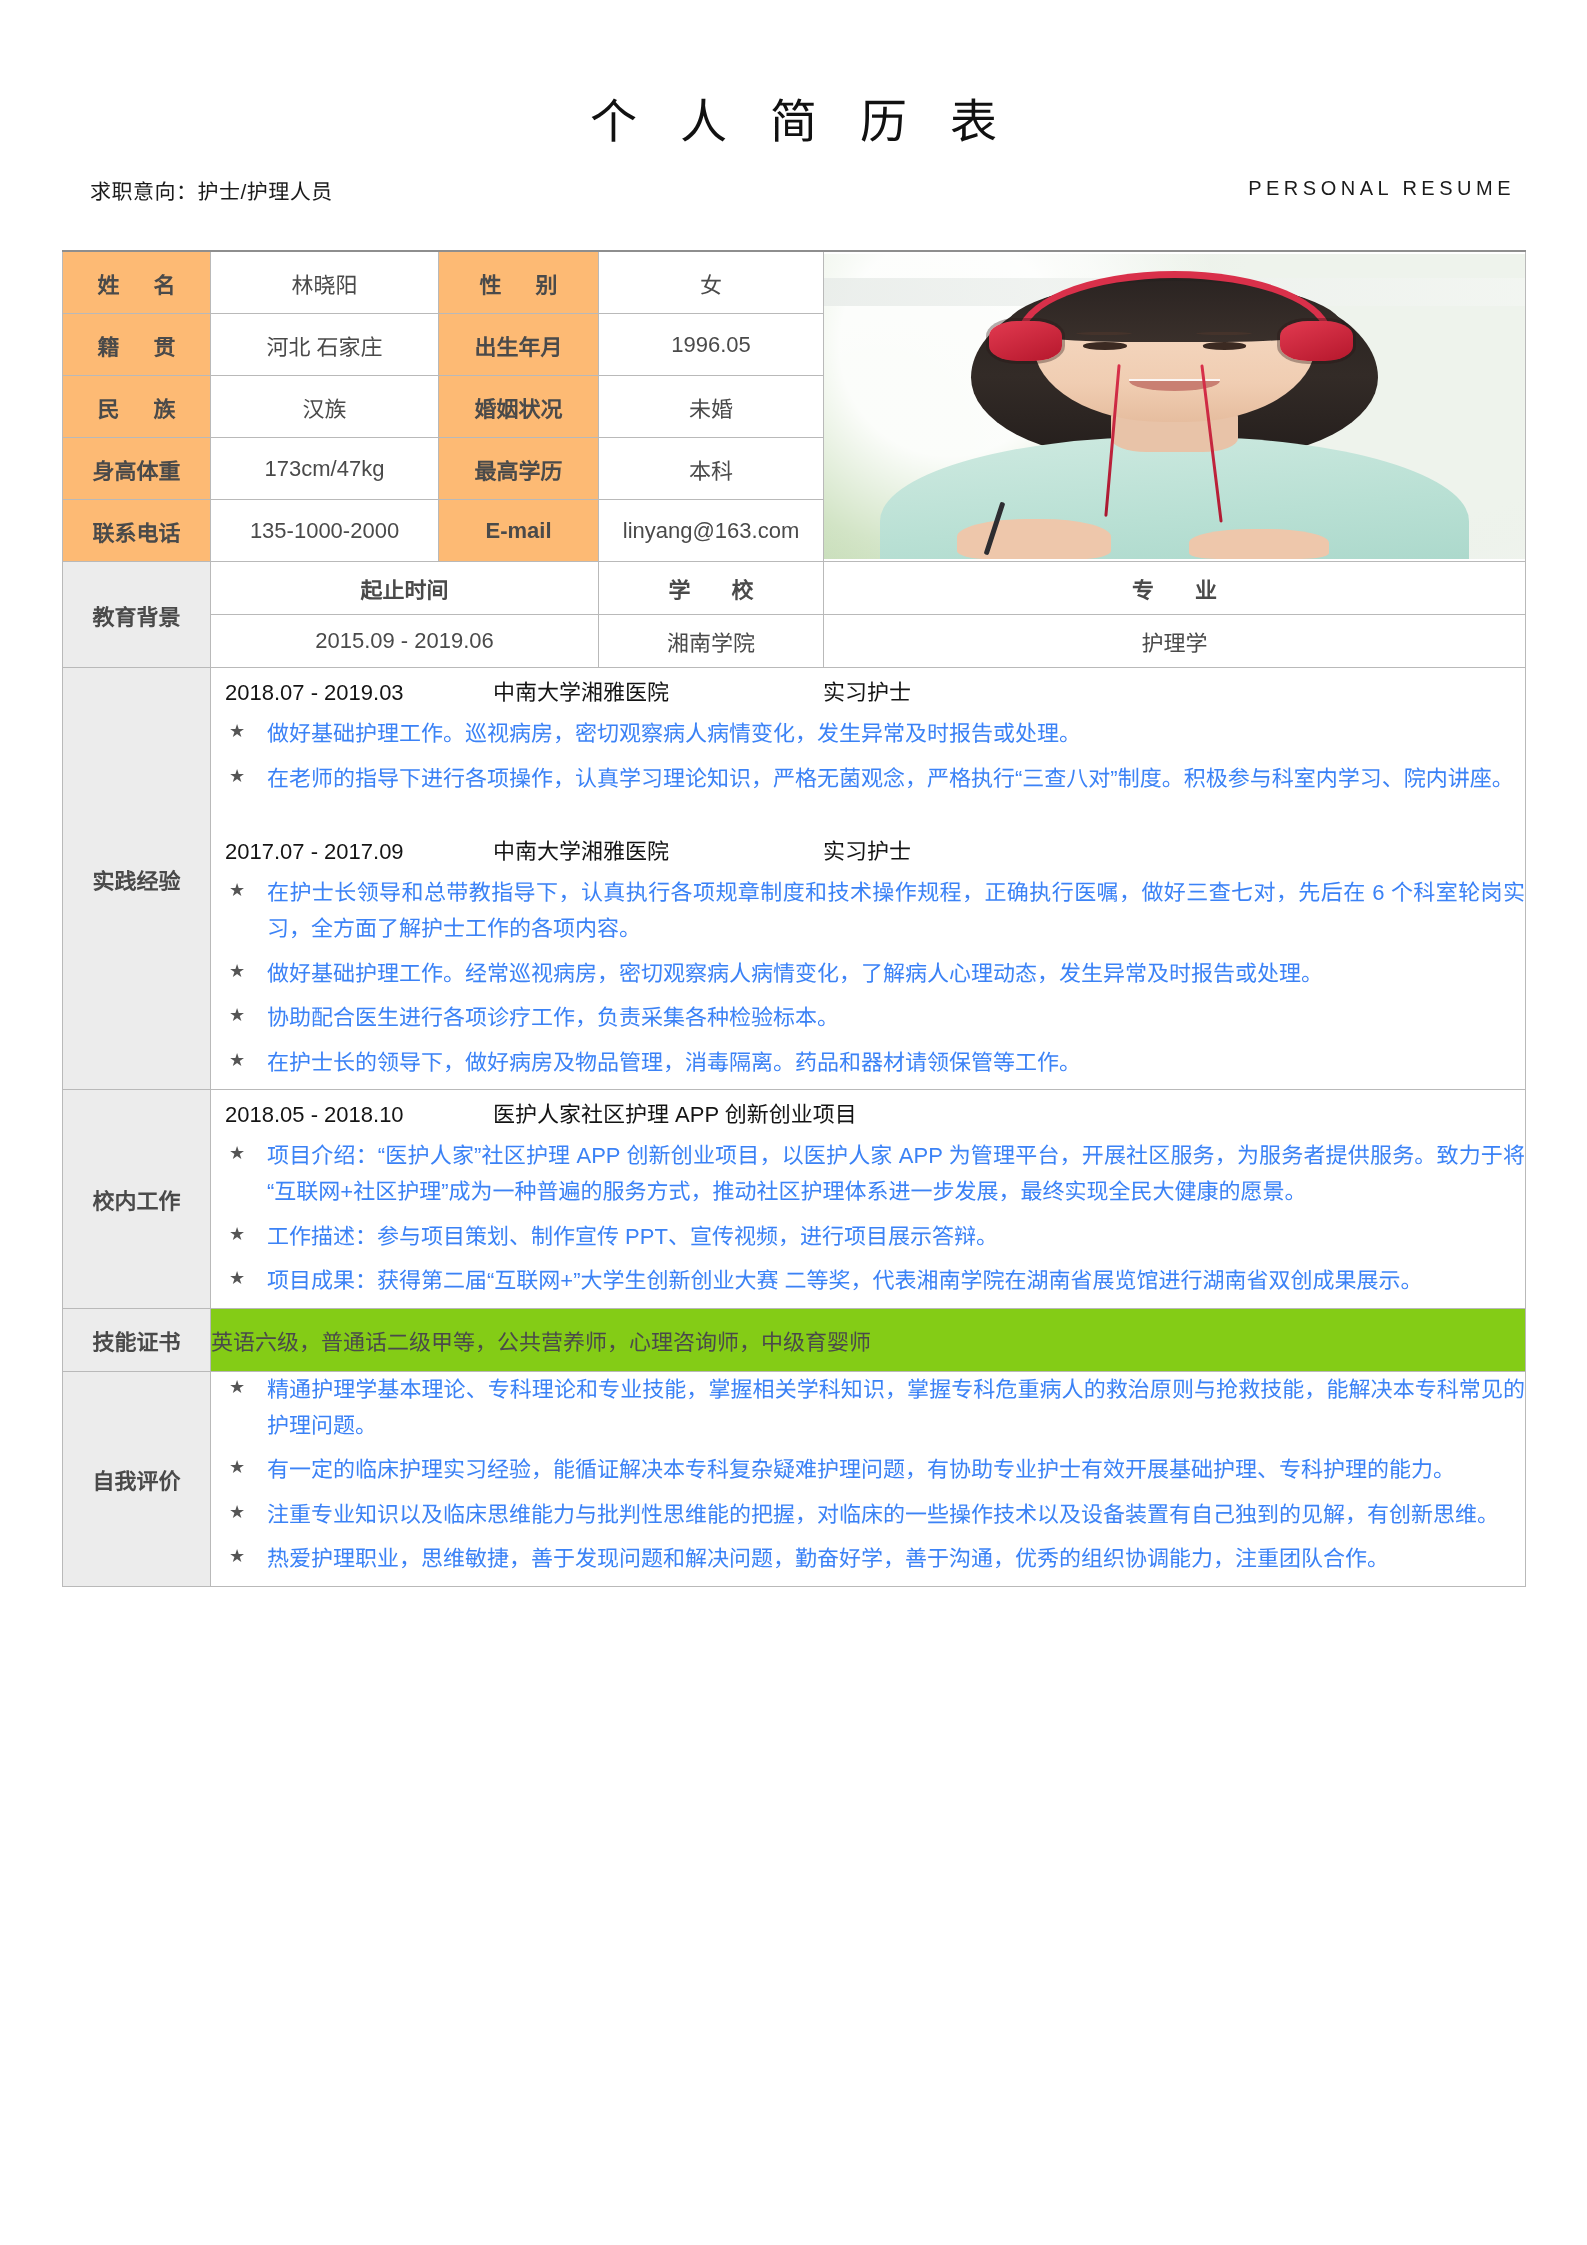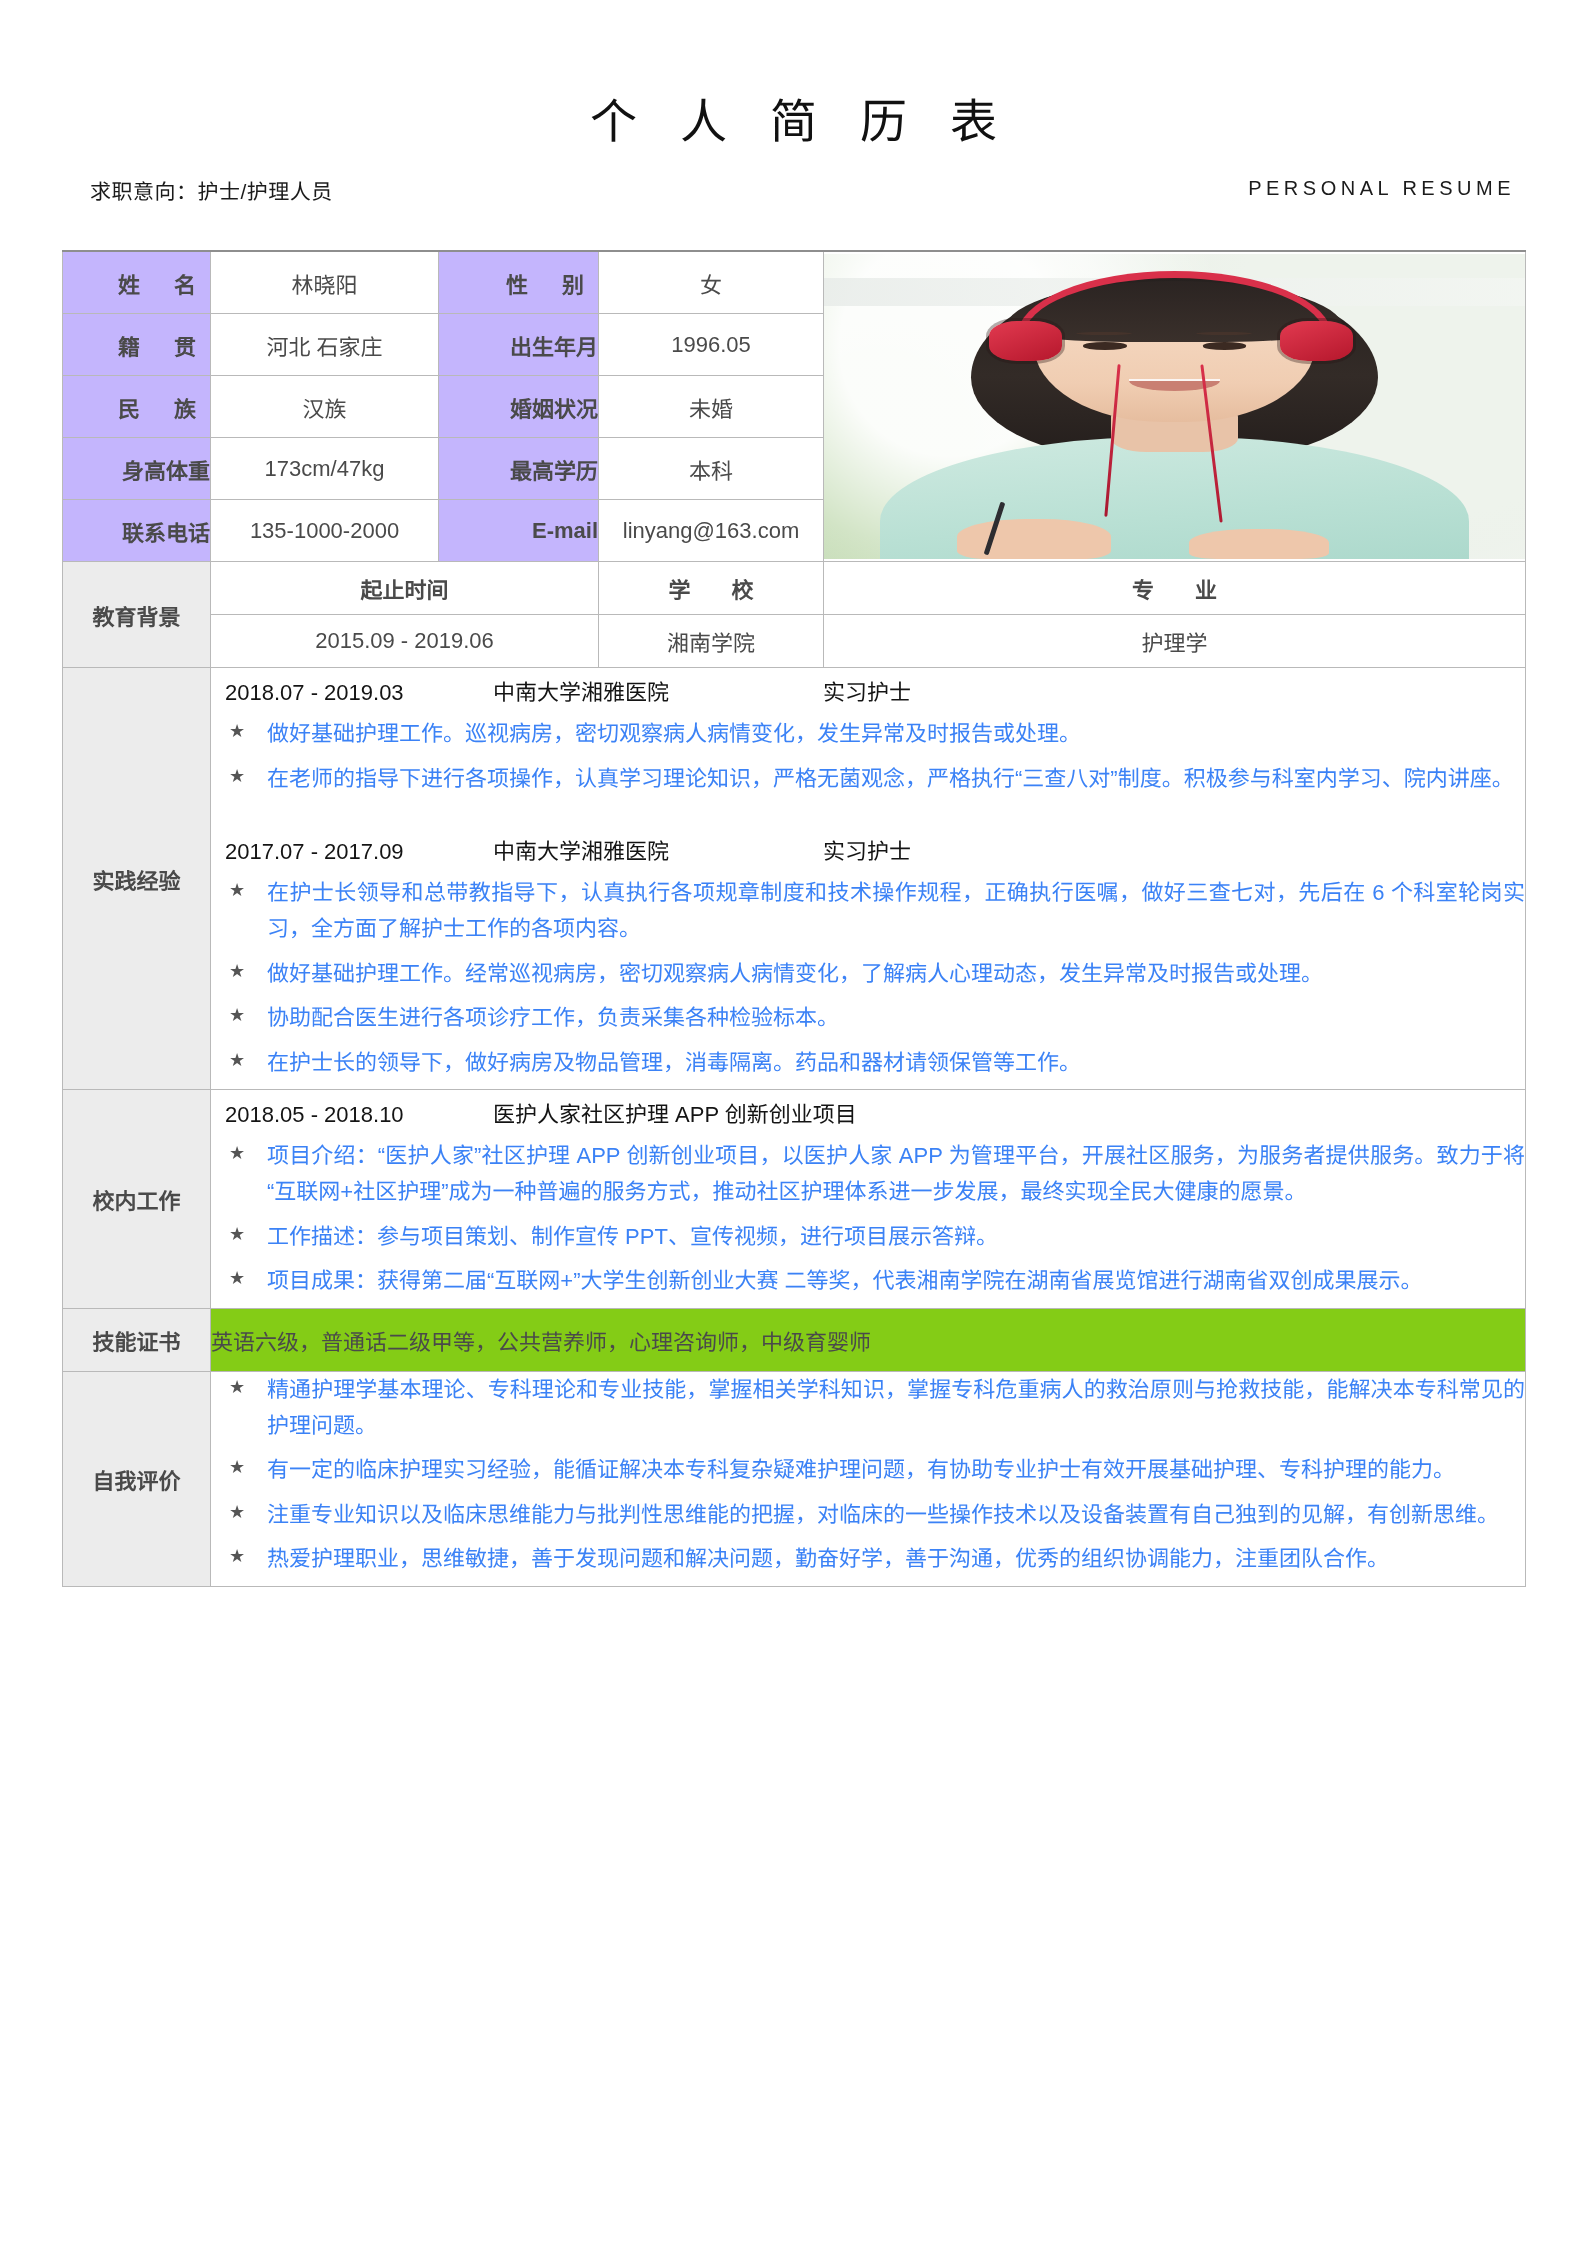--- a/index.html
+++ b/index.html
@@ -72,24 +72,24 @@
   .resume-table td {
     border: 1px solid #b9b9b9;
     padding: 0;
     vertical-align: middle;
     font-size: 22px;
     color: #4a4a4a;
   }
   .resume-table .outer-top td { border-top: 2px solid #8e8e8e; }
 
   .lbl {
-    background: #c4b5fd;
+    background: #fdba74;
     color: #141414;
     font-weight: bold;
-    text-align: right;
+    text-align: center;
     font-size: 23px;
   }
   .lbl.spaced { letter-spacing: 14px; text-indent: 14px; }
   .val {
     background: #ffffff;
     text-align: center;
     color: #555555;
     font-size: 23px;
   }
   .info-row td { height: 61px; }

